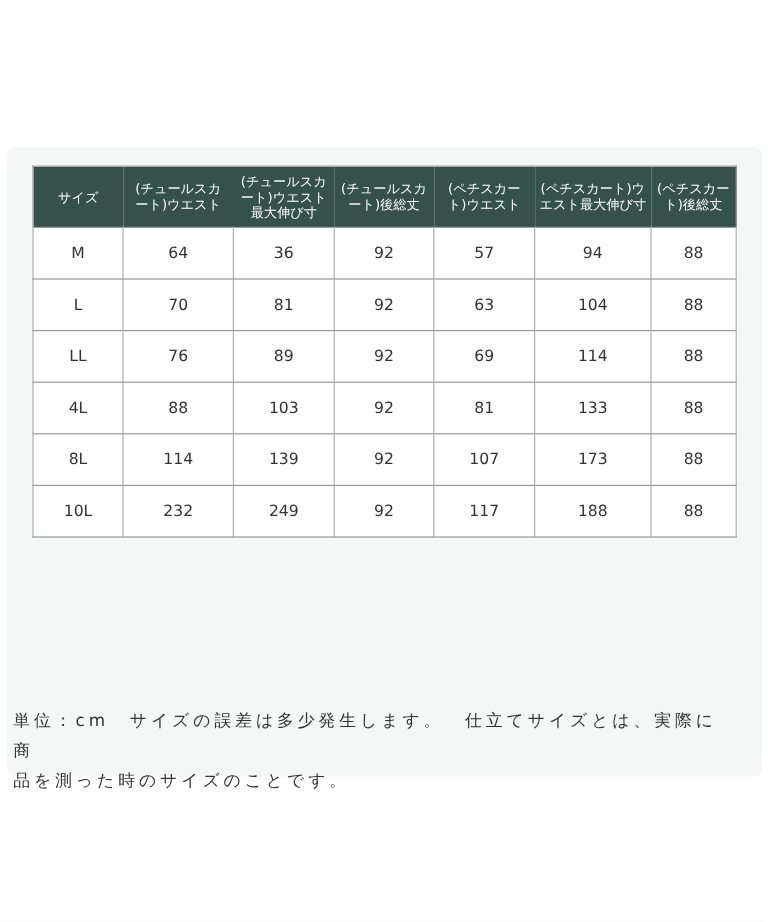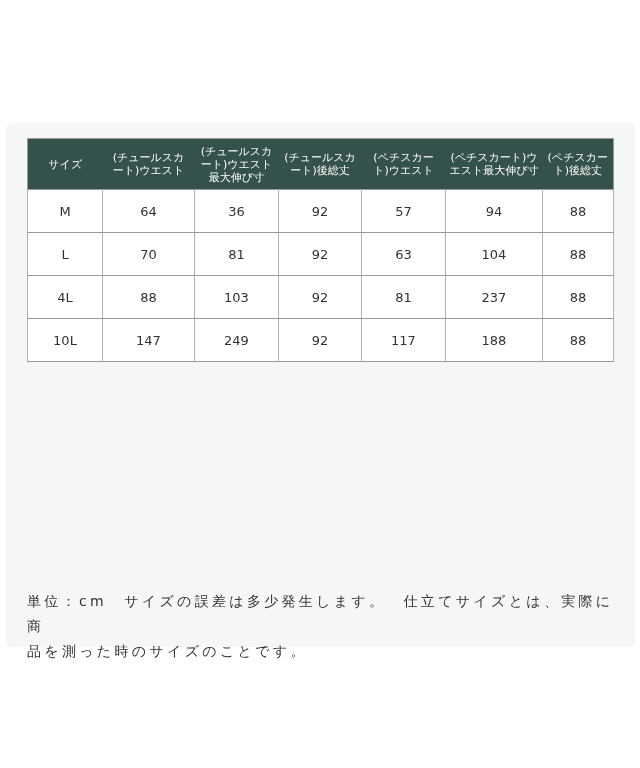--- a/index.html
+++ b/index.html
@@ -52,21 +52,21 @@
     font-size: 13px;
     text-align: center;
     vertical-align: middle;
     padding: 0;
     border: 1px solid #b0b0b0;
     border-top-color: #999999;
     border-bottom-color: #999999;
   }
   .unit-note {
     position: absolute;
-    left: 27px;
+    left: 11px;
     top: 589px;
     width: 596px;
     color: #333333;
     font-size: 14px;
     line-height: 25px;
     letter-spacing: 3.3px;
     white-space: pre-line;
   }
 </style>
 </head>
@@ -115,31 +115,49 @@
       <tr>
         <td>L</td>
         <td>70</td>
         <td>81</td>
         <td>92</td>
         <td>63</td>
         <td>104</td>
         <td>88</td>
       </tr>
       <tr>
+        <td>LL</td>
+        <td>76</td>
+        <td>89</td>
+        <td>92</td>
+        <td>69</td>
+        <td>114</td>
+        <td>88</td>
+      </tr>
+      <tr>
         <td>4L</td>
         <td>88</td>
         <td>103</td>
         <td>92</td>
         <td>81</td>
-        <td>237</td>
+        <td>133</td>
+        <td>88</td>
+      </tr>
+      <tr>
+        <td>8L</td>
+        <td>114</td>
+        <td>139</td>
+        <td>92</td>
+        <td>107</td>
+        <td>173</td>
         <td>88</td>
       </tr>
       <tr>
         <td>10L</td>
-        <td>147</td>
+        <td>232</td>
         <td>249</td>
         <td>92</td>
         <td>117</td>
         <td>188</td>
         <td>88</td>
       </tr>
     </tbody>
 </table>
 
 <div class="unit-note">単位：cm　サイズの誤差は多少発生します。　仕立てサイズとは、実際に商

